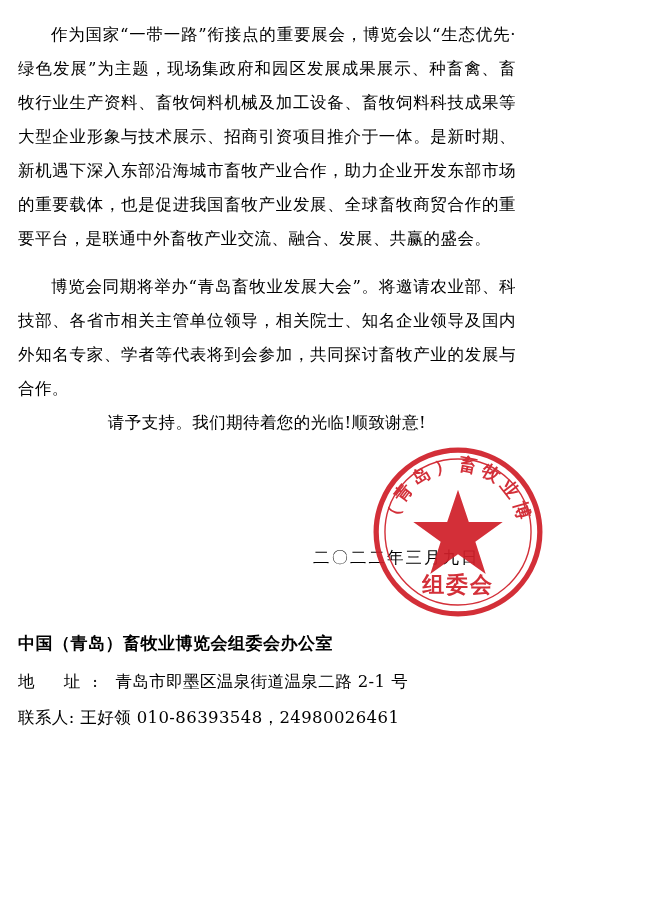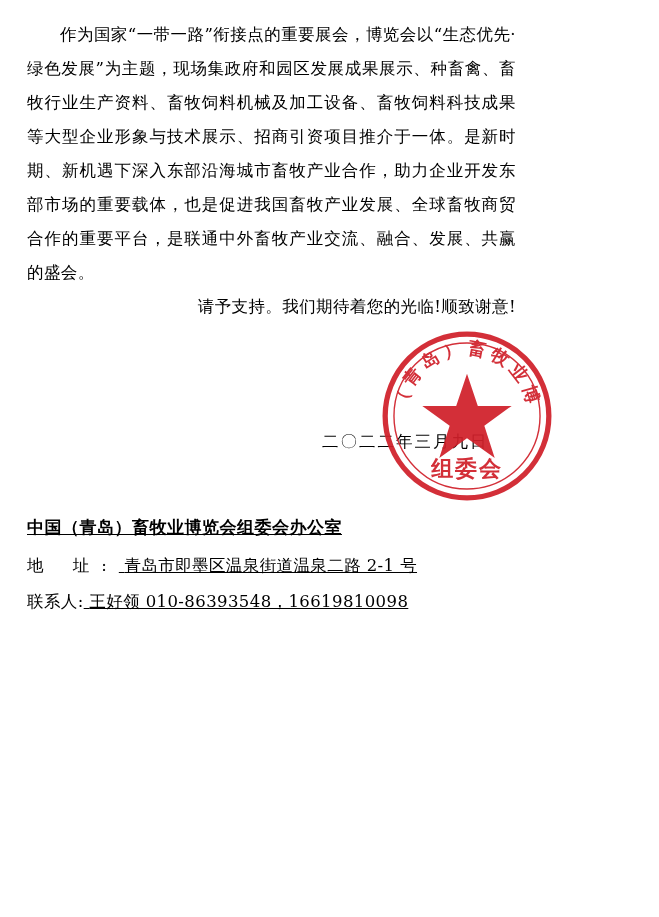--- a/index.html
+++ b/index.html
@@ -13,40 +13,40 @@
     height: 917px;
     position: relative;
     font-family: "DejaVu Serif", "Liberation Serif", serif;
     color: #000000;
     overflow: hidden;
   }
   .page {
     position: relative;
     width: 550px;
     height: 917px;
-    padding: 18px 34px 0 27px;
+    padding: 18px 34px 0 18px;
   }
   .para {
     font-size: 16.5px;
     line-height: 34px;
     text-align: justify;
     text-justify: inter-ideograph;
     letter-spacing: 0.4px;
     margin: 0 0 0 0;
   }
   .indent {
     text-indent: 2em;
   }
   .para-gap {
     margin-top: 14px;
   }
   .flat {
     font-size: 16.5px;
     line-height: 34px;
-    text-align: right;
+    text-align: center;
     letter-spacing: 0.4px;
     margin: 0;
   }
   .seal-zone {
     position: relative;
     height: 170px;
     margin-top: 2px;
   }
   .date-line {
     position: absolute;
@@ -61,21 +61,20 @@
     position: absolute;
     left: 352px;
     top: 2px;
     width: 176px;
     height: 176px;
     z-index: 3;
     opacity: 0.93;
   }
   .footer {
     margin-top: 14px;
-    text-decoration: underline;
   }
   .org {
     font-family: "DejaVu Sans", "Liberation Sans", sans-serif;
     font-weight: bold;
     font-size: 17px;
     line-height: 34px;
     letter-spacing: 0.5px;
     margin: 0 0 4px 0;
   }
   .addr-row {
@@ -91,20 +90,21 @@
     letter-spacing: 12px;
   }
 </style>
 </head>
 <body>
 
 <div class="page">
 
   <p class="para indent">作为国家“一带一路”衔接点的重要展会，博览会以“生态优先·绿色发展”为主题，现场集政府和园区发展成果展示、种畜禽、畜牧行业生产资料、畜牧饲料机械及加工设备、畜牧饲料科技成果等大型企业形象与技术展示、招商引资项目推介于一体。是新时期、新机遇下深入东部沿海城市畜牧产业合作，助力企业开发东部市场的重要载体，也是促进我国畜牧产业发展、全球畜牧商贸合作的重要平台，是联通中外畜牧产业交流、融合、发展、共赢的盛会。</p>
 
+  <p class="para indent para-gap">博览会同期将举办“青岛畜牧业发展大会”。将邀请农业部、科技部、各省市相关主管单位领导，相关院士、知名企业领导及国内外知名专家、学者等代表将到会参加，共同探讨畜牧产业的发展与合作。</p>
 
 
   <p class="flat">请予支持。我们期待着您的光临!顺致谢意!</p>
 
   <div class="seal-zone">
 
     <div class="date-line">二〇二二年三月九日</div>
 
     <svg class="seal" viewBox="0 0 200 200">
       <circle cx="100" cy="100" r="93" fill="none" stroke="#d0202a" stroke-width="6"></circle>
@@ -121,17 +121,17 @@
   </div>
 
   <div class="footer">
     <p class="org">中国（青岛）畜牧业博览会组委会办公室</p>
     <div class="addr-row">
       <span class="addr-label spaced">地 址:</span>
       <span>青岛市即墨区温泉街道温泉二路 2-1 号</span>
     </div>
     <div class="addr-row">
       <span class="addr-label">联系人:</span>
-      <span>王好领 010-86393548，16619810098</span>
+      <span>王好领 010-86393548，24980026461</span>
     </div>
   </div>
 
 </div>
 
 </body></html>

